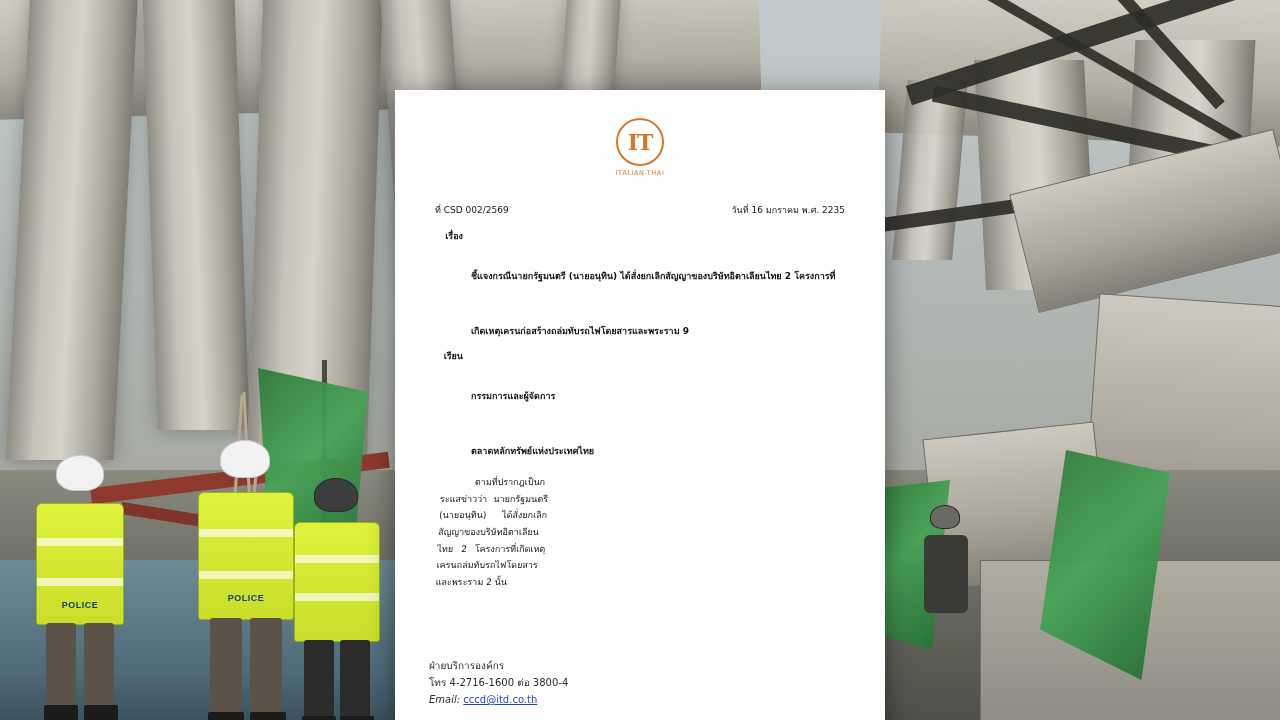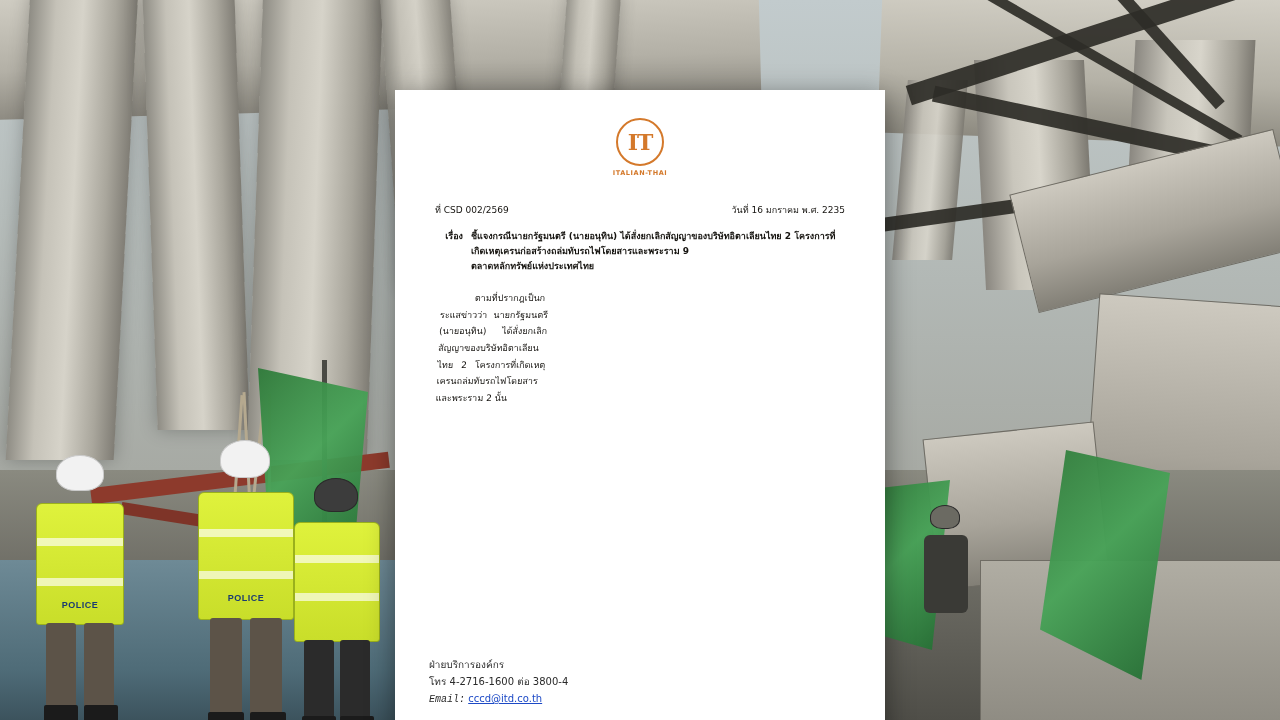--- a/index.html
+++ b/index.html
@@ -177,56 +177,56 @@
     display: flex; align-items: center; justify-content: center;
     color: #d4792b; font-weight: bold; font-size: 22px;
     font-family: "DejaVu Serif", serif;
     letter-spacing: -1px;
   }
   .logo-text {
     margin-top: 3px;
     font-size: 6.5px;
     letter-spacing: .6px;
     color: #d4792b;
-    font-weight: bold;
+    font-weight: normal;
   }
   .meta-row {
     display: flex; justify-content: space-between;
     font-size: 9px;
     margin-top: 26px;
     padding: 0 6px;
   }
   .subject-block {
     margin-top: 12px;
     font-size: 9px;
     line-height: 1.65;
   }
   .kv { display: flex; gap: 8px; }
   .kv .k { width: 34px; flex: none; font-weight: bold; text-align: right; }
-  .kv .v { font-weight: bold; }
+  .kv .v { font-weight: bold; margin-top: 40px; }
   .kv.to { margin-top: 10px; }
   .body-para {
     margin-top: 16px;
     font-size: 9px;
     line-height: 1.85;
     text-indent: 34px;
     text-align: justify;
   }
   .footer {
     position: absolute;
     left: 34px; bottom: 46px;
     font-size: 10px;
     line-height: 1.7;
     color: #2a2a2a;
   }
   .footer .email a, .footer .email span.link {
     color: #1c49c6;
     text-decoration: underline;
   }
-  .footer .em { font-style: italic; font-family: Liberation Mono, monospace; }
+  .footer .em { font-style: italic; }
 </style>
 </head>
 <body>
 
 <div class="stage">
 
   <div class="photo">
     <div class="sky"></div>
 
     <div class="deck"></div>
@@ -338,20 +338,24 @@
       <div class="subject-block">
         <div class="kv">
           <div class="k">เรื่อง</div>
           <div class="v">ชี้แจงกรณีนายกรัฐมนตรี (นายอนุทิน) ได้สั่งยกเลิกสัญญาของบริษัทอิตาเลียนไทย 2 โครงการที่</div>
         </div>
         <div class="kv">
           <div class="k"></div>
           <div class="v">เกิดเหตุเครนก่อสร้างถล่มทับรถไฟโดยสารและพระราม 9</div>
         </div>
 
+        <div class="kv to">
+          <div class="k">เรียน</div>
+          <div class="v">กรรมการและผู้จัดการ</div>
+        </div>
         <div class="kv">
           <div class="k"></div>
           <div class="v">ตลาดหลักทรัพย์แห่งประเทศไทย</div>
         </div>
       </div>
 
       <div class="body-para p1">ตามที่ปรากฎเป็นกระแสข่าวว่า นายกรัฐมนตรี (นายอนุทิน) ได้สั่งยกเลิกสัญญาของบริษัทอิตาเลียนไทย 2 โครงการที่เกิดเหตุเครนถล่มทับรถไฟโดยสารและพระราม 2 นั้น</div>
 
       <div class="footer">
         <div>ฝ่ายบริการองค์กร</div>

